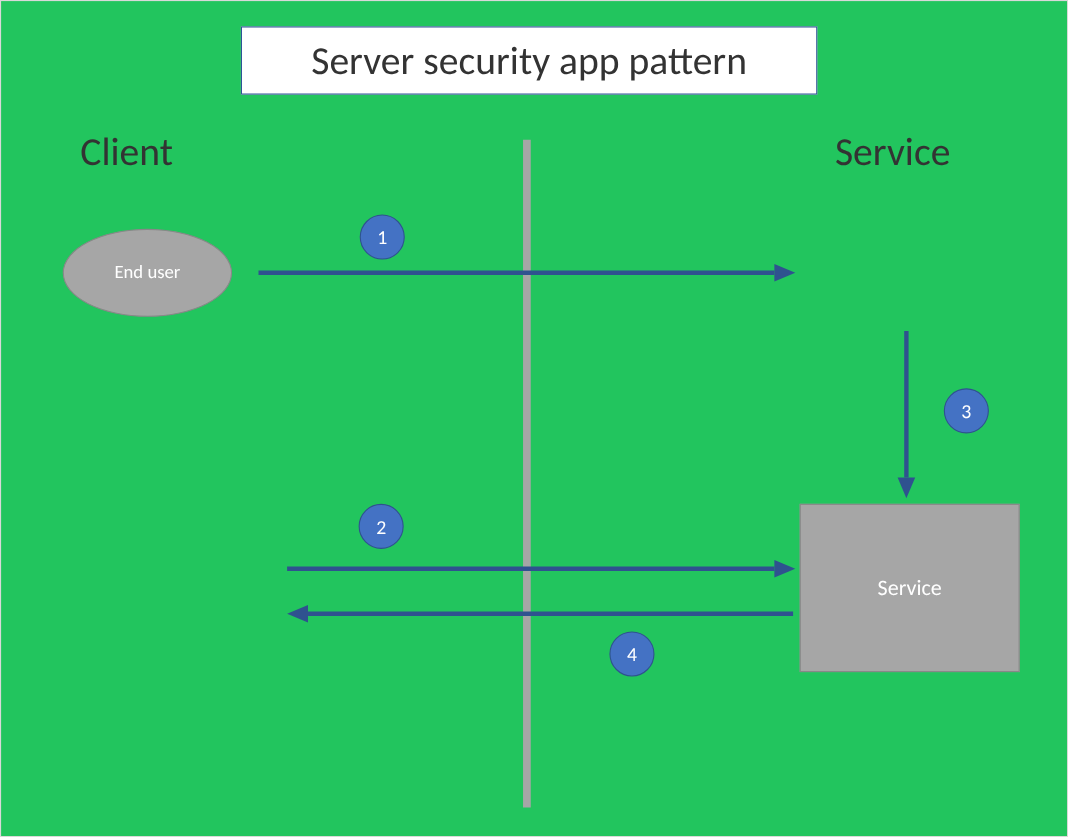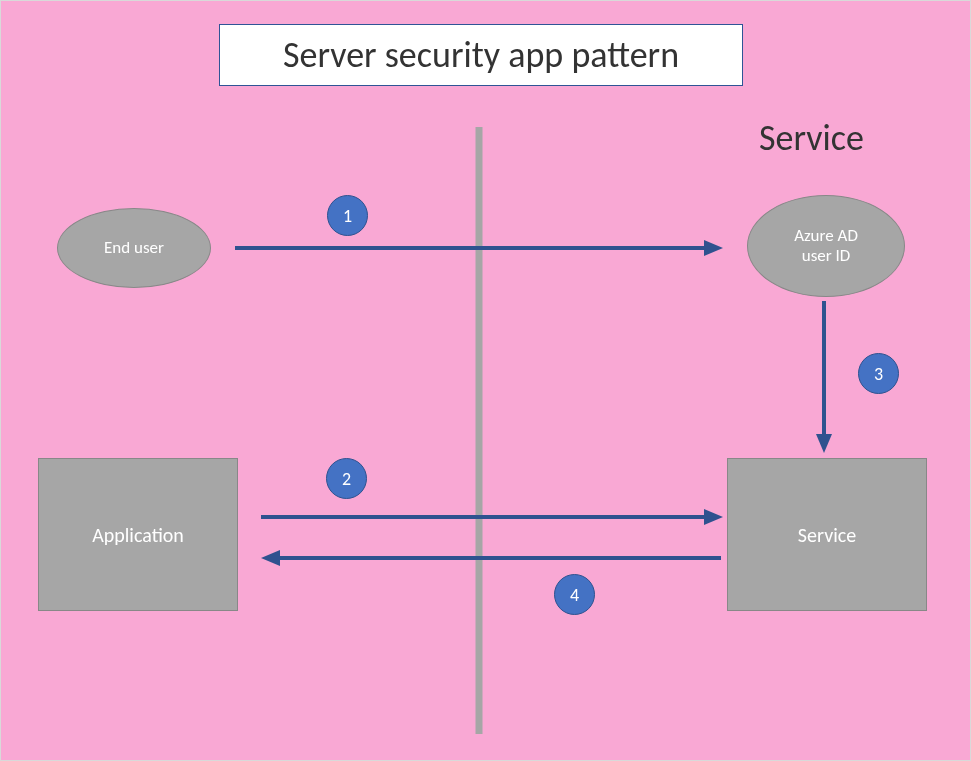--- a/index.html
+++ b/index.html
@@ -7,21 +7,21 @@
     padding: 0;
     background: #fff;
     font-family: "Segoe UI", Calibri, Arial, sans-serif;
   }
   #stage {
     position: relative;
     width: 971px;
     height: 761px;
     box-sizing: border-box;
     border: 1px solid #d9d9d9;
-    background: #f9a8d4;
+    background: #22c55e;
   }
 
   
   .title-box {
     position: absolute;
     left: 218px;
     top: 23px;
     width: 524px;
     height: 62px;
     border: 1px solid #2f5496;
@@ -102,34 +102,28 @@
 </style>
 </head>
 <body>
 
 <div id="stage">
 
   <div class="title-box">
     <span>Server security app pattern</span>
   </div>
 
+  <div class="heading" style="left:72px; top:115px;">Client</div>
   <div class="heading" style="left:758px; top:115px;">Service</div>
 
   <div class="ellipse-node" style="left:56px; top:207px; width:154px; height:80px;">
     <span>End user</span>
   </div>
 
-  <div class="ellipse-node" style="left:746px; top:194px; width:158px; height:102px; white-space:pre-line;">
-    <span>Azure AD
-user ID</span>
-  </div>
 
-  <div class="rect-node" style="left:37px; top:457px; width:200px; height:153px;">
-    <span>Application</span>
-  </div>
 
   <div class="rect-node" style="left:726px; top:457px; width:200px; height:153px;">
     <span>Service</span>
   </div>
 
   <div class="step-circle" style="left:326px; top:194px;">
     <span>1</span>
   </div>
   <div class="step-circle" style="left:325px; top:457px;">
     <span>2</span>

